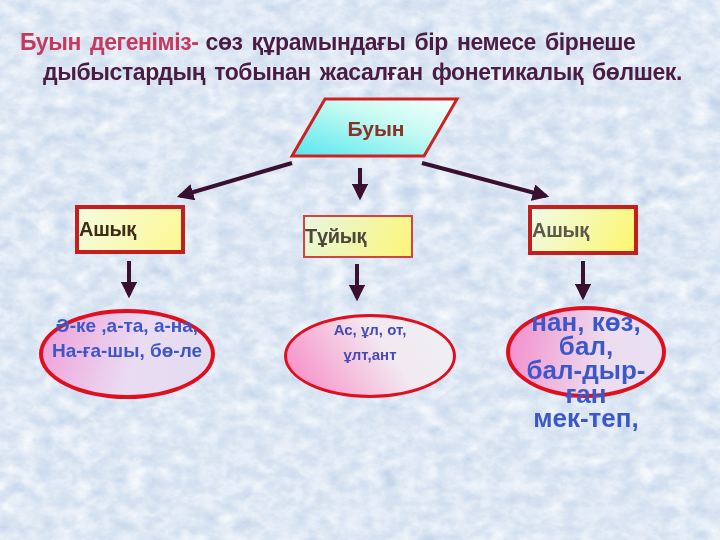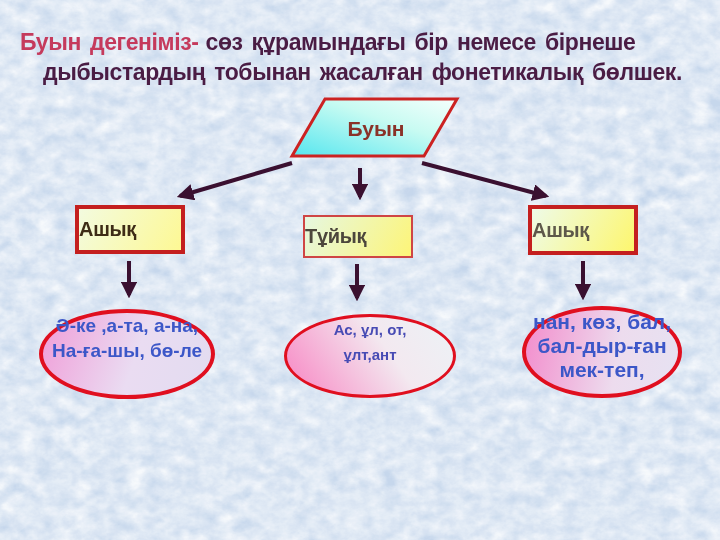--- a/index.html
+++ b/index.html
@@ -90,24 +90,24 @@
   }
   .ellipse-2 {
     left: 284px; top: 314px; width: 172px; height: 84px;
     border: 3px solid #e00f1f;
     background: linear-gradient(55deg, #f795ca 10%, #f3e9f0 60%, #ecf2f6);
     font-size: 15px;
     line-height: 25px;
     color: #474bb4;
   }
   .ellipse-3 {
-    left: 522px; top: 306px; width: 160px; height: 92px;
+    left: 506px; top: 306px; width: 160px; height: 92px;
     border: 4px solid #e00f1f;
     background: linear-gradient(100deg, #f293cf 5%, #eddcee 60%, #e6e2f2);
-    font-size: 21px;
+    font-size: 26px;
     line-height: 24px;
   }
   .root-label-text {
     font-family: "Liberation Sans", sans-serif;
     font-size: 21px;
     font-weight: bold;
     fill: #8a3228;
   }
 </style>
 </head>

